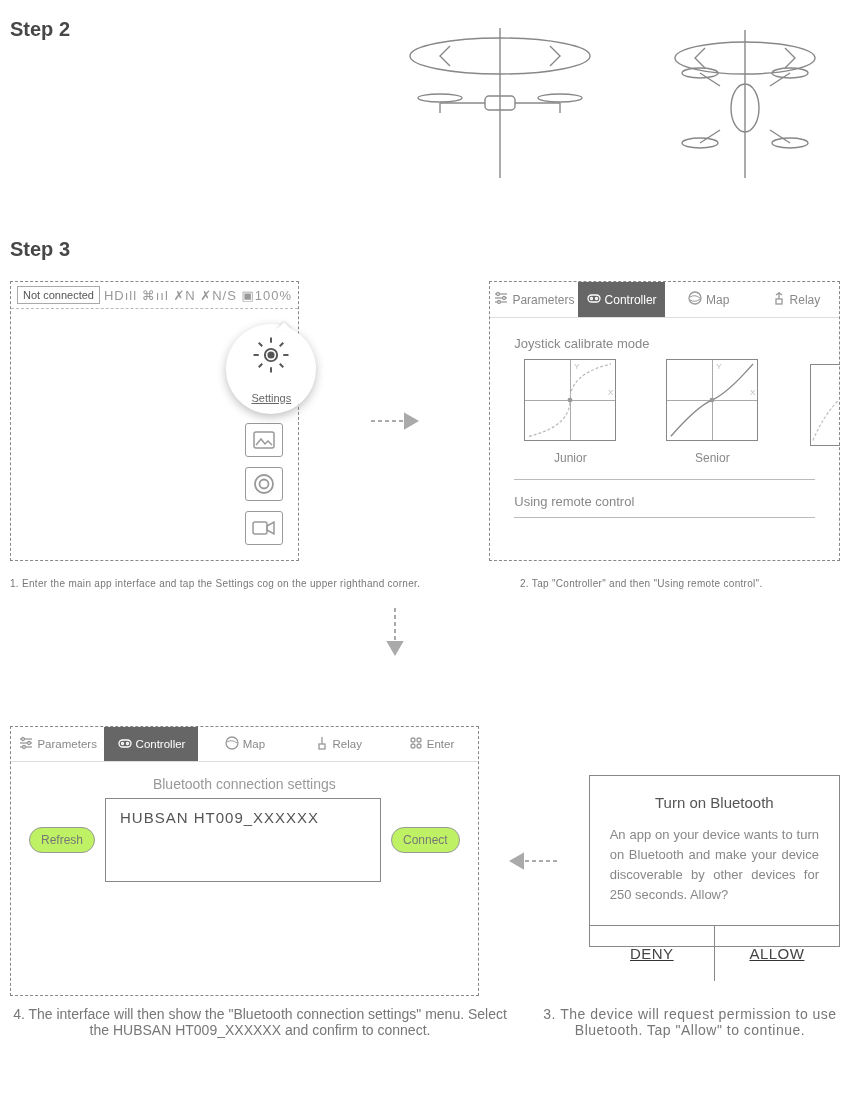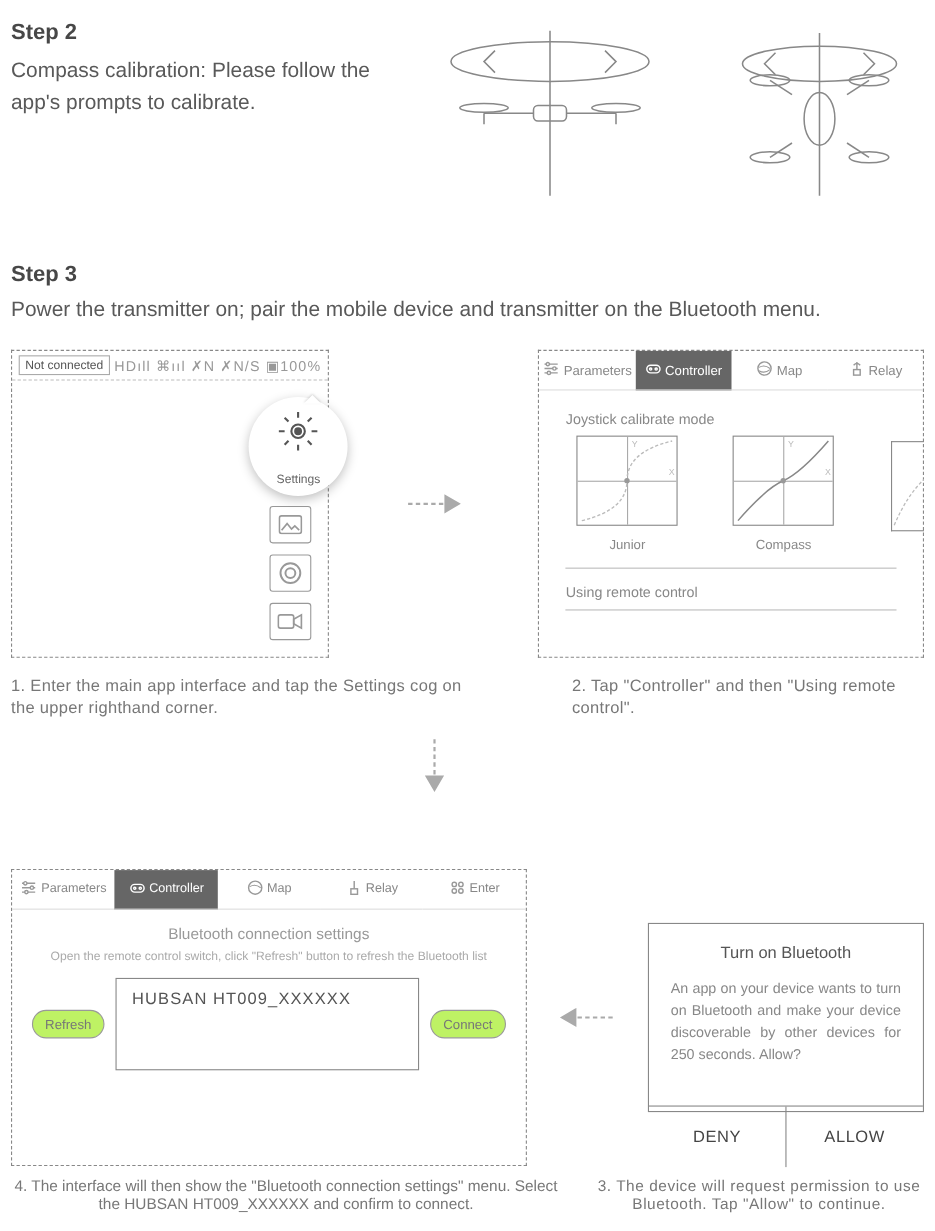--- a/index.html
+++ b/index.html
@@ -56,21 +56,21 @@
   }
   .settings-bubble {
     position:absolute; top:42px; right:-18px;
     width:90px; height:90px;
     background:#fff; border-radius:50%;
     box-shadow: 0 3px 10px rgba(0,0,0,0.25);
     display:flex; flex-direction:column; align-items:center; justify-content:center;
     z-index:5;
   }
   .settings-bubble svg { width:42px; height:42px; }
-  .settings-bubble .lbl { font-size:11px; color:#666; margin-top:12px;}
+  .settings-bubble .lbl { font-size:11px; color:#666; margin-top:12px;text-decoration:underline;}
   .settings-bubble::before {
     content:""; position:absolute; top:-10px; right:24px;
     border:8px solid transparent; border-bottom-color:#fff;
     filter: drop-shadow(0 -1px 1px rgba(0,0,0,0.15));
   }
   .arrow-wrap-h { width:50px; display:flex; align-items:center; justify-content:center; }
   .arrow-wrap-v { display:flex; align-items:center; justify-content:center; margin:15px auto; }
 
   
   .panel2 { width: 400px; height: 280px; padding:0; }
@@ -103,21 +103,21 @@
   .joy-name { font-size:12px; color:#888; margin-top:10px; }
   .underline { border-bottom:1px solid #bbb; margin-top:14px; }
   .urc { font-size:13px; color:#888; padding:14px 0 8px; border-bottom:1px solid #bbb; }
 
   .panel2 .joy-box.jb-extra {
     position:absolute; right:-1px; top:82px; width:30px; height:82px;
     border:1.5px solid #888; border-right:none;
   }
 
   
-  .caption { font-size:15px; color:#777; letter-spacing:0.3px; margin-top:8px; line-height:1.35; }
+  .caption { font-size:10px; color:#777; letter-spacing:0.3px; margin-top:8px; line-height:1.35; }
   .cap-row1 { display:flex; }
   .cap1 { width: 430px; }
   .cap2 { flex:1; padding-left:80px; }
   .down-arrow-holder { display:flex; justify-content:flex-end; padding-right:60px; }
 
   
   .panel3 { width:485px; height:270px; }
   .panel3 .tabbar .tab { font-size:11.5px; }
   .panel3-body { padding:14px 18px 18px; text-align:center; }
   .bt-title { font-size:14px; color:#999; margin-bottom:6px; }
@@ -130,41 +130,40 @@
   .bt-list {
     flex:1; height:84px; border:1.3px solid #888; text-align:left;
     padding:10px 14px; font-size:15px; letter-spacing:1px; color:#555;
   }
 
   
   .panel4 { width:260px; height:172px; border:1.5px solid #888; }
   .p4-inner { padding:18px 20px 0; }
   .p4-title { font-size:15px; color:#555; text-align:center; margin-bottom:14px; }
   .p4-text { font-size:13px; color:#888; line-height:1.55; text-align:justify; }
-  .p4-btns { display:flex; border-top:1.5px solid #888; height:56px; margin-top:36px; }
+  .p4-btns { display:flex; border-top:1.5px solid #888; height:56px; margin-top:20px;text-decoration:underline; }
   .p4-btn {
     flex:1; display:flex; align-items:center; justify-content:center;
     font-size:15px; color:#444; letter-spacing:0.5px;
   }
   .p4-btn:first-child { border-right:1.5px solid #888; }
 
   .cap-row2 { display:flex; margin-top:10px; }
   .cap3 { width: 500px; text-align:center; font-size:14px; color:#777; }
   .cap4 { flex:1; text-align:center; font-size:14px; color:#777; letter-spacing:0.5px; padding-left:30px;}
 
   
   .joy-curve { position:absolute; inset:0; }
 </style>
 </head>
 <body>
 
 <div class="step2-row">
   <div class="step2-text">
     <div class="step-title">Step 2</div>
-    <div class="step-body">Compass calibration: Please follow the app's prompts to calibrate.</div>
   </div>
   <div class="drone-illus">
 
     <svg class="drone-svg" style="left:10px; top:0;" width="220" height="170" viewBox="0 0 220 170">
       <g stroke="#888" stroke-width="1.4" fill="none">
         <ellipse cx="110" cy="38" rx="90" ry="18"></ellipse>
         <path d="M60 28 l-10 10 l10 10"></path>
         <path d="M160 48 l10 -10 l-10 -10"></path>
         <line x1="110" y1="10" x2="110" y2="160"></line>
 
@@ -193,21 +192,20 @@
           <ellipse cx="40" cy="125" rx="18" ry="5"></ellipse>
         <line x1="110" y1="112" x2="130" y2="125"></line>
           <ellipse cx="130" cy="125" rx="18" ry="5"></ellipse>
       </g>
     </svg>
   </div>
 </div>
 
 <div class="step3">
   <div class="step-title">Step 3</div>
-  <div class="step3-body">Power the transmitter on; pair the mobile device and transmitter on the Bluetooth menu.</div>
 </div>
 
 <div class="panels-row1">
 
   <div class="dashed-panel panel1">
     <div class="panel1-top">
       <span class="not-connected-box">Not connected</span>
       <span class="stat-icon">HDıll  ⌘ııl  ✗N  ✗N/S  ▣100%</span>
     </div>
     <div class="settings-bubble">
@@ -325,21 +323,21 @@
           <div class="joy-box">
             <div class="axis-y"></div>
               <div class="axis-x"></div>
             <span class="joy-lbl joy-Y">Y</span>
               <span class="joy-lbl joy-X">X</span>
             <svg class="joy-curve" viewBox="0 0 92 82" preserveAspectRatio="none">
               <path d="M4 78 Q30 48 46 41 Q62 34 88 4" fill="none" stroke="#888" stroke-width="1.4"></path>
               <circle cx="46" cy="41" r="2.5" fill="#999"></circle>
             </svg>
           </div>
-          <div class="joy-name">Compass</div>
+          <div class="joy-name">Senior</div>
         </div>
       </div>
       <div class="underline"></div>
       <div class="urc">Using remote control</div>
     </div>
     <div class="joy-box jb-extra">
       <svg class="joy-curve" viewBox="0 0 30 82" preserveAspectRatio="none">
         <path d="M2 78 Q14 50 30 35" fill="none" stroke="#bbb" stroke-width="1.2" stroke-dasharray="3 2"></path>
       </svg>
     </div>
@@ -412,21 +410,20 @@
                 <circle cx="11" cy="5" r="2"></circle>
                 <circle cx="5" cy="11" r="2"></circle>
                 <circle cx="11" cy="11" r="2"></circle>
               </g>
             </svg></span>
         <span>Enter</span>
       </div>
     </div>
     <div class="panel3-body">
       <div class="bt-title">Bluetooth connection settings</div>
-      <div class="bt-sub">Open the remote control switch, click "Refresh" button to refresh the Bluetooth list</div>
       <div class="bt-middle">
         <div class="pill-btn">Refresh</div>
         <div class="bt-list">
           <span>HUBSAN HT009_XXXXXX</span>
         </div>
         <div class="pill-btn">Connect</div>
       </div>
     </div>
   </div>
 

